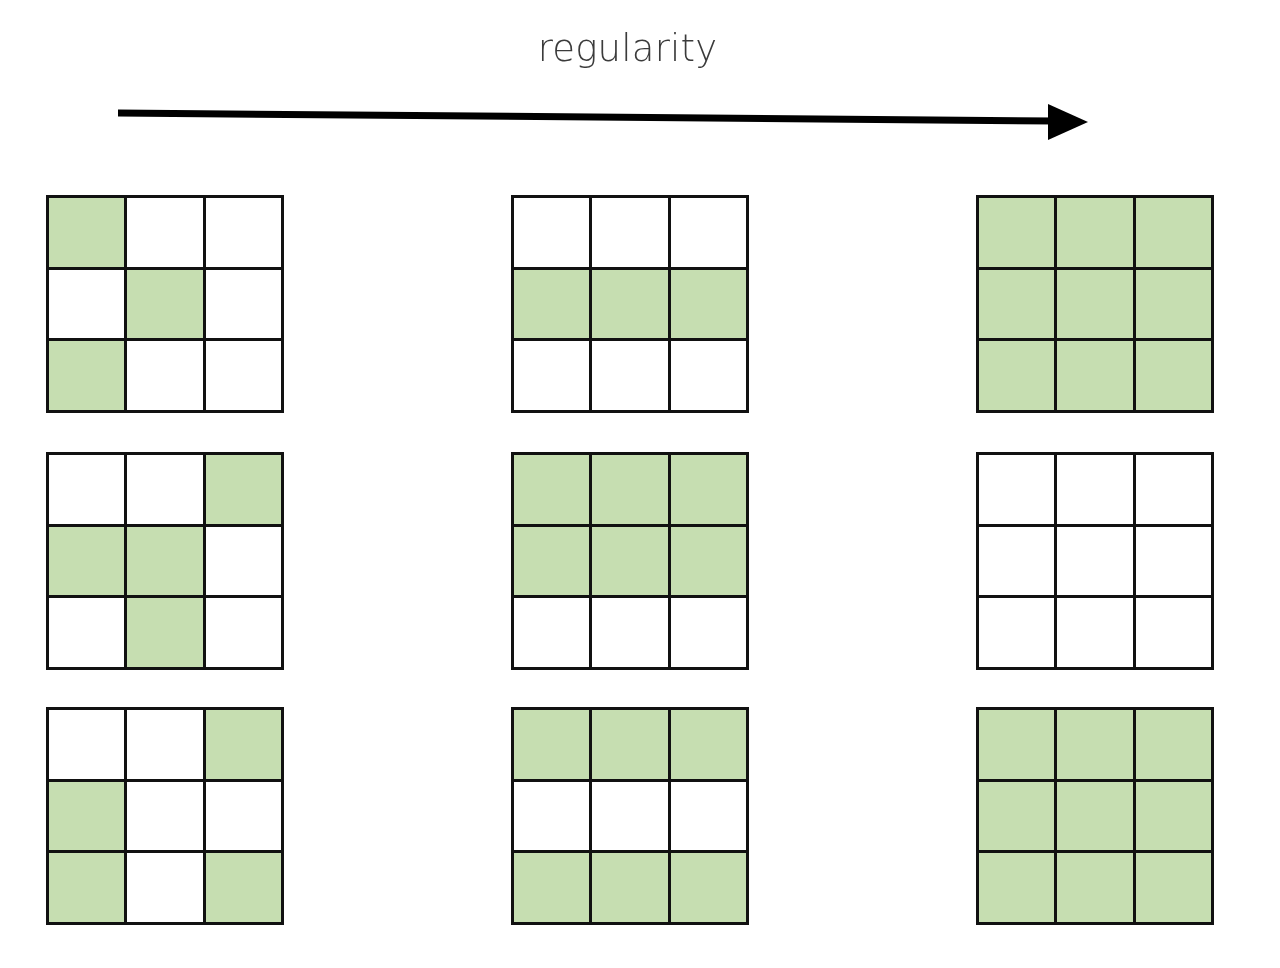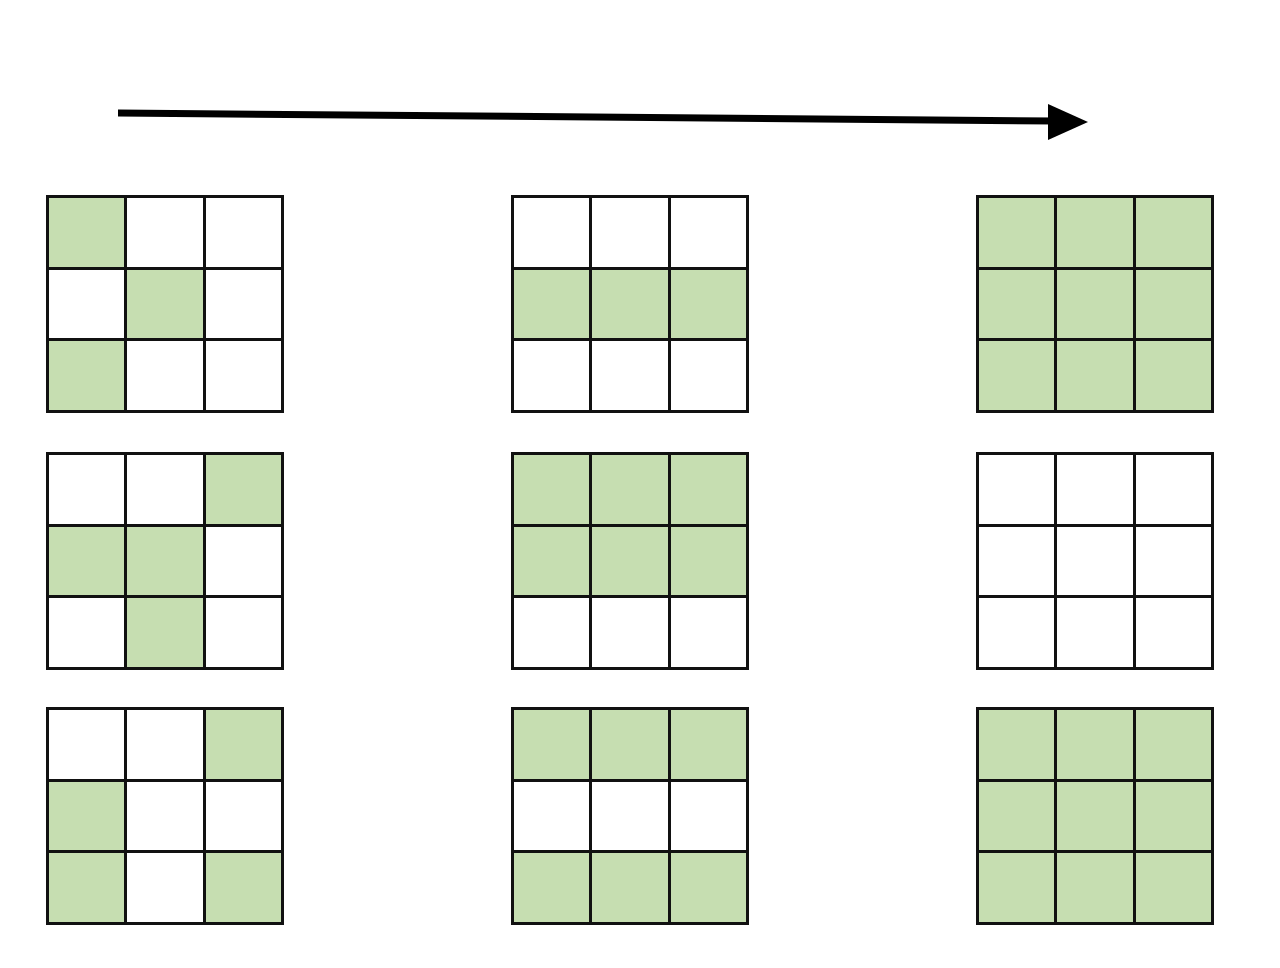--- a/index.html
+++ b/index.html
@@ -87,20 +87,21 @@
   .col-2 { left: 930px; }
   .row-0 { top: 0px; }
   .row-1 { top: 257px; }
   .row-2 { top: 512px; }
 </style>
 </head>
 <body style="background: rgb(255, 255, 255);">
 
 <div id="canvas">
 
+  <div id="axis-title" style="color: rgb(59, 59, 59);">regularity</div>
 
   <svg id="axis-arrow" viewBox="0 0 1010 56" xmlns="http://www.w3.org/2000/svg">
     <line x1="18" y1="23" x2="955" y2="31" stroke="#000000" stroke-width="7" stroke-linecap="butt"></line>
     <polygon points="948,14 988,32 948,50" fill="#000000"></polygon>
   </svg>
 
   <div id="grid-matrix">
       <div class="grid-cellblock row-0 col-0" style="background: rgb(17, 17, 17);">
         <div class="grid-cell filled" style="background: rgb(198, 222, 177);"></div>
         <div class="grid-cell" style="background: rgb(255, 255, 255);"></div>

